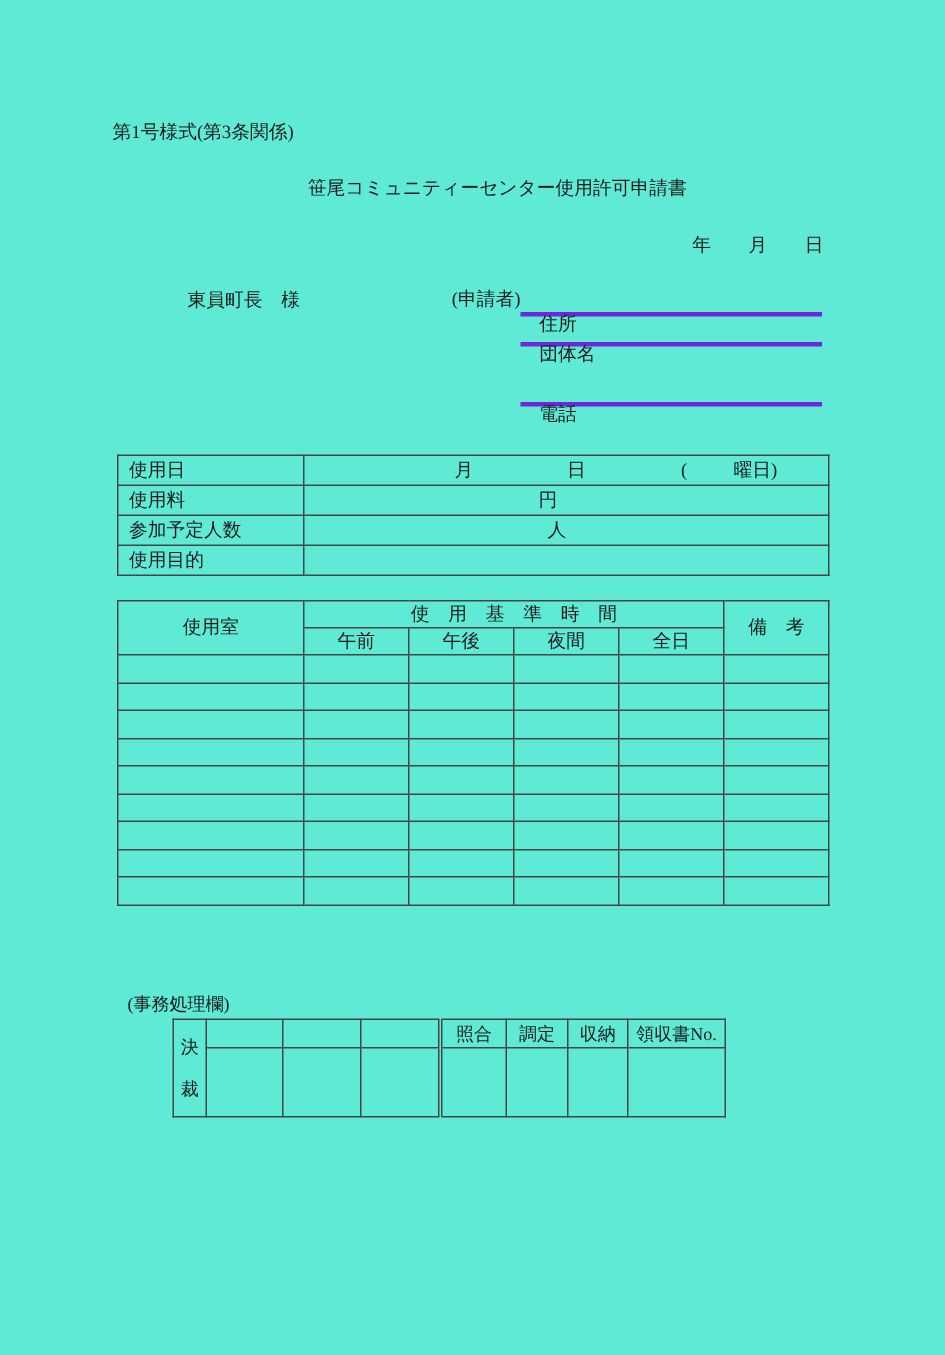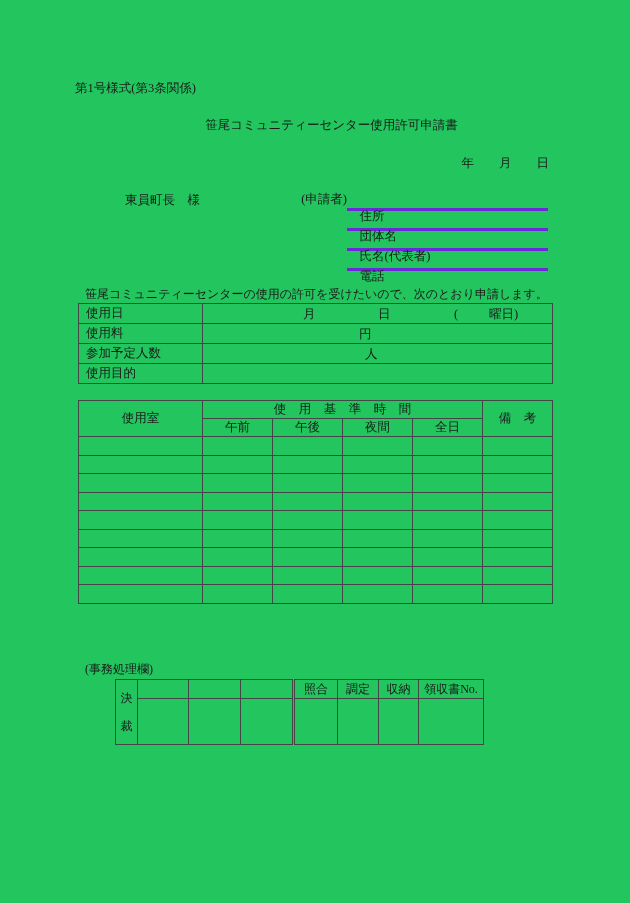--- a/index.html
+++ b/index.html
@@ -1,20 +1,20 @@
 <!DOCTYPE html>
 <html><head>
 <meta charset="utf-8">
 <style>
   html, body { margin: 0; padding: 0; background: #fdfdfd; }
   .page {
     position: relative;
     width: 630px;
     height: 903px;
-    background: #22c55e;
+    background: #5eead4;
     font-family: "Liberation Serif", "DejaVu Serif", serif;
     color: #1a1a1a;
     font-size: 12.5px;
     overflow: hidden;
   }
   .abs { position: absolute; white-space: pre; }
 
   .form-no    { left: 75px;  top: 80px; }
   .form-title { left: 0; right: 0; top: 117px; text-align: center; letter-spacing: 0; padding-left: 33px; }
   .date-line  { top: 155px; right: 81px; }
@@ -70,28 +70,24 @@
   <div class="abs date-line">年　　月　　日</div>
   <div class="abs addressee">東員町長　様</div>
   <div class="abs applicant-prefix">(申請者)</div>
 
   <div class="frow" style="top:188px">
     <span>住所</span>
   </div>
   <div class="frow" style="top:208px">
     <span>団体名</span>
   </div>
-  <div class="frow" style="top:228px">
-    <span>氏名(代表者)</span>
-  </div>
   <div class="frow" style="top:248px">
     <span>電話</span>
   </div>
 
-  <div class="abs statement">笹尾コミュニティーセンターの使用の許可を受けたいので、次のとおり申請します。</div>
 
   <table class="t1">
     <colgroup>
         <col style="width:124px">
         <col style="width:350px">
       </colgroup>
     <tbody>
         <tr>
       <td class="lbl">使用日</td>
       <td class="val">

